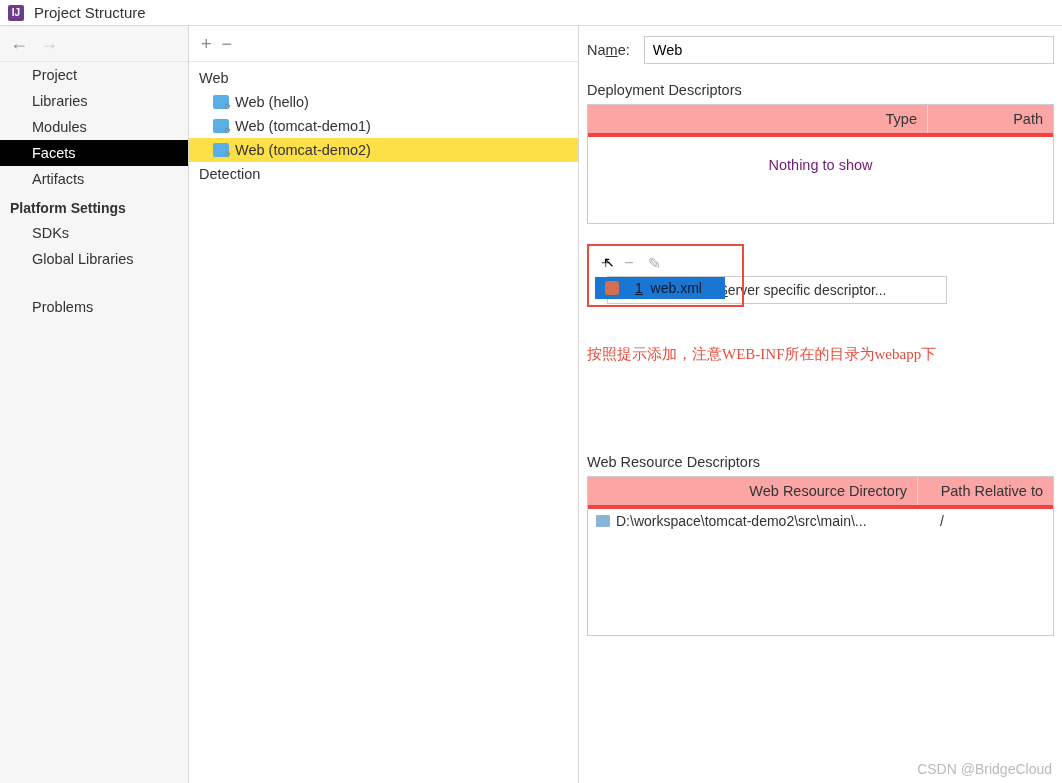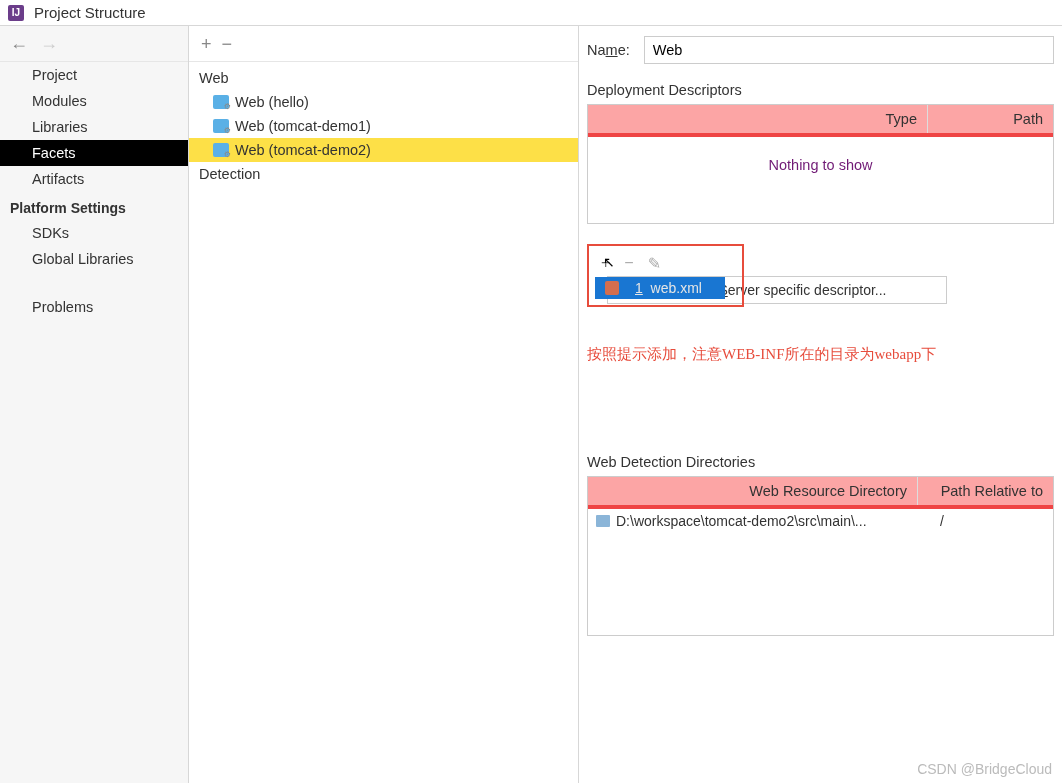--- a/index.html
+++ b/index.html
@@ -165,21 +165,21 @@
     }
     .desc-toolbar-row {
       display: flex;
       gap: 14px;
       padding: 2px 6px;
     }
     .desc-tb-btn { color: #aaa; font-size: 16px; }
     .desc-tb-btn.active { color: #666; }
     .popup-item {
       background: #1976d2;
-      color: #e5e5e5;
+      color: #0f172a;
       padding: 3px 14px 3px 10px;
       font-size: 14px;
       display: flex;
       align-items: center;
       gap: 16px;
       width: 130px;
       margin-top: 2px;
     }
     .popup-item .underline { text-decoration: underline; }
     .popup-icon {
@@ -247,22 +247,22 @@
 
 <div class="main">
 
   <div class="left-panel">
     <div class="nav-arrows">
       <span class="arrow-icon">←</span>
       <span class="arrow-icon disabled">→</span>
     </div>
 
     <div class="nav-item">Project</div>
+    <div class="nav-item">Libraries</div>
     <div class="nav-item">Modules</div>
-    <div class="nav-item">Libraries</div>
     <div class="nav-item selected">Facets</div>
     <div class="nav-item">Artifacts</div>
 
     <div class="section-head">Platform Settings</div>
     <div class="nav-item">SDKs</div>
     <div class="nav-item">Global Libraries</div>
 
     <div style="height:22px"></div>
     <div class="nav-item">Problems</div>
   </div>
@@ -320,21 +320,21 @@
         <div class="popup-item">
           <span class="popup-icon"></span>
           <span><span class="underline">1</span>&nbsp;&nbsp;<span>web.xml</span></span>
         </div>
         <span class="cursor-img" style="left:14px; top:8px;">↖</span>
       </div>
     </div>
 
     <div class="annotation">按照提示添加，注意WEB-INF所在的目录为webapp下</div>
 
-    <div class="section-title">Web Detection Directories</div>
+    <div class="section-title">Web Resource Descriptors</div>
     <div class="dir-table">
       <div class="table-header">
         <div class="th" style="width:330px">Web Resource Directory</div>
         <div class="th" style="flex:1">Path Relative to</div>
       </div>
       <div class="dir-row">
         <span class="dir-icon"></span>
         <span style="width:310px; overflow:hidden; white-space:nowrap; text-overflow:ellipsis;">D:\workspace\tomcat-demo2\src\main\...</span>
         <span style="padding-left:8px">/</span>
       </div>

